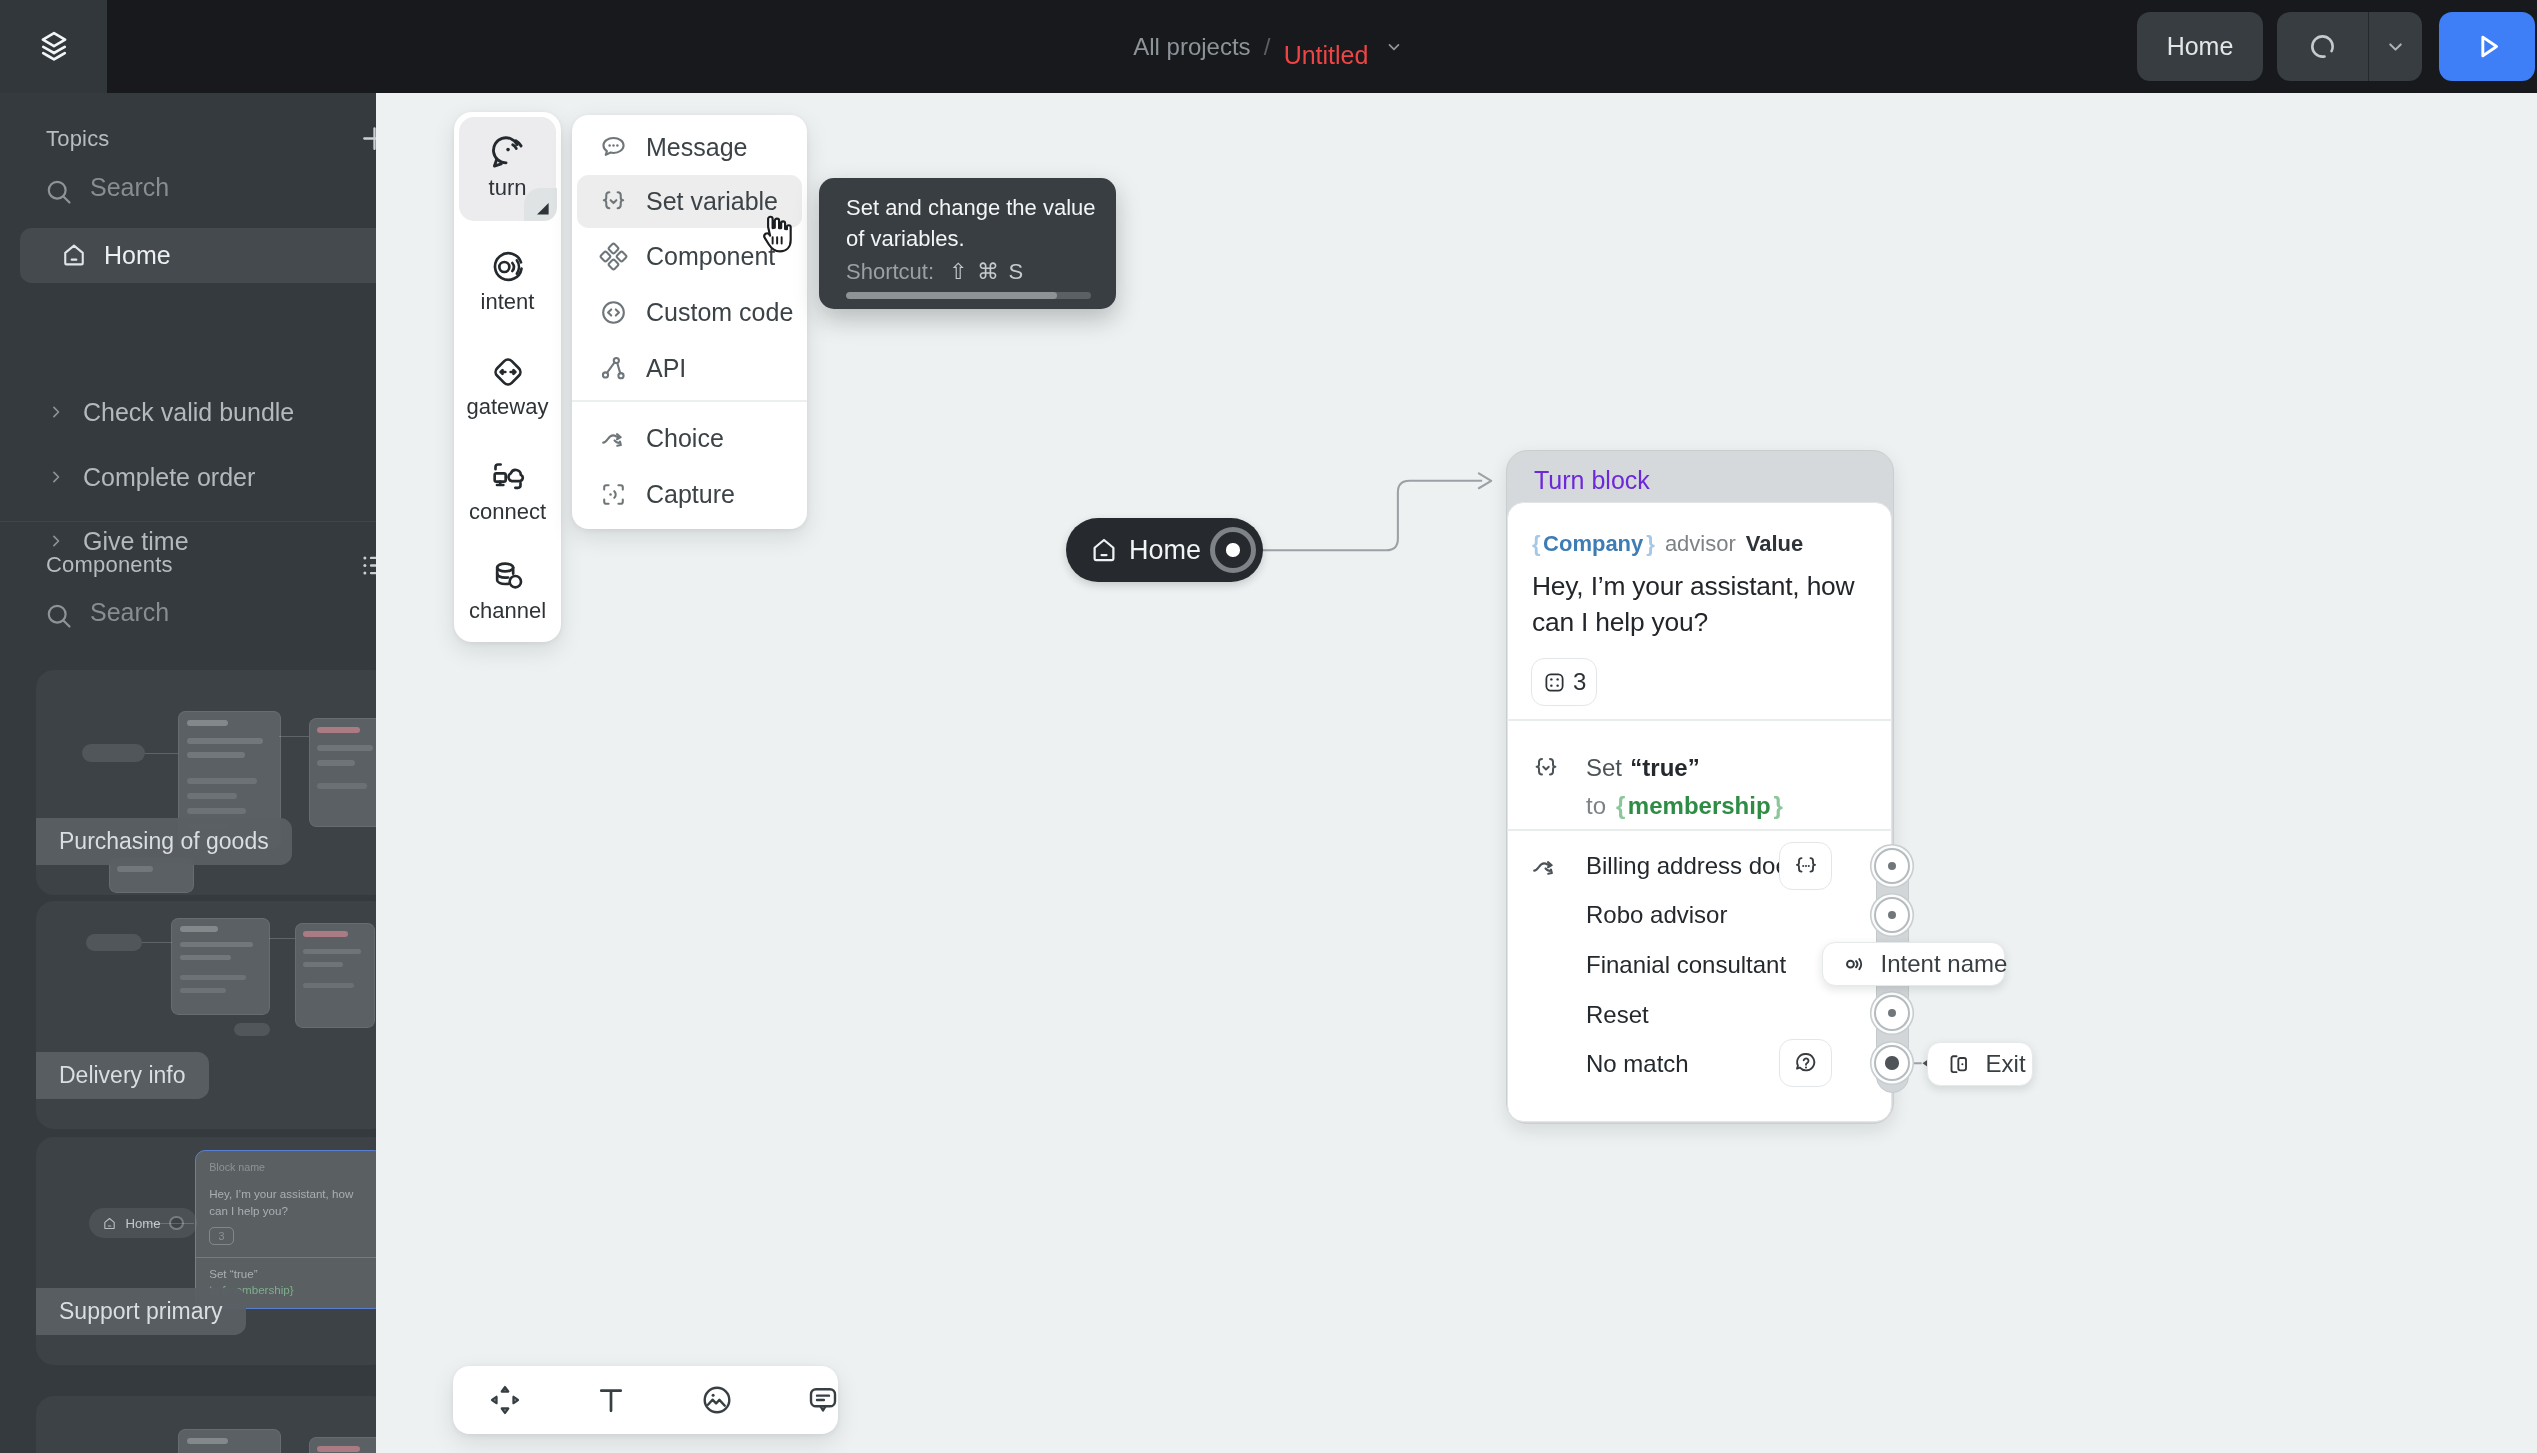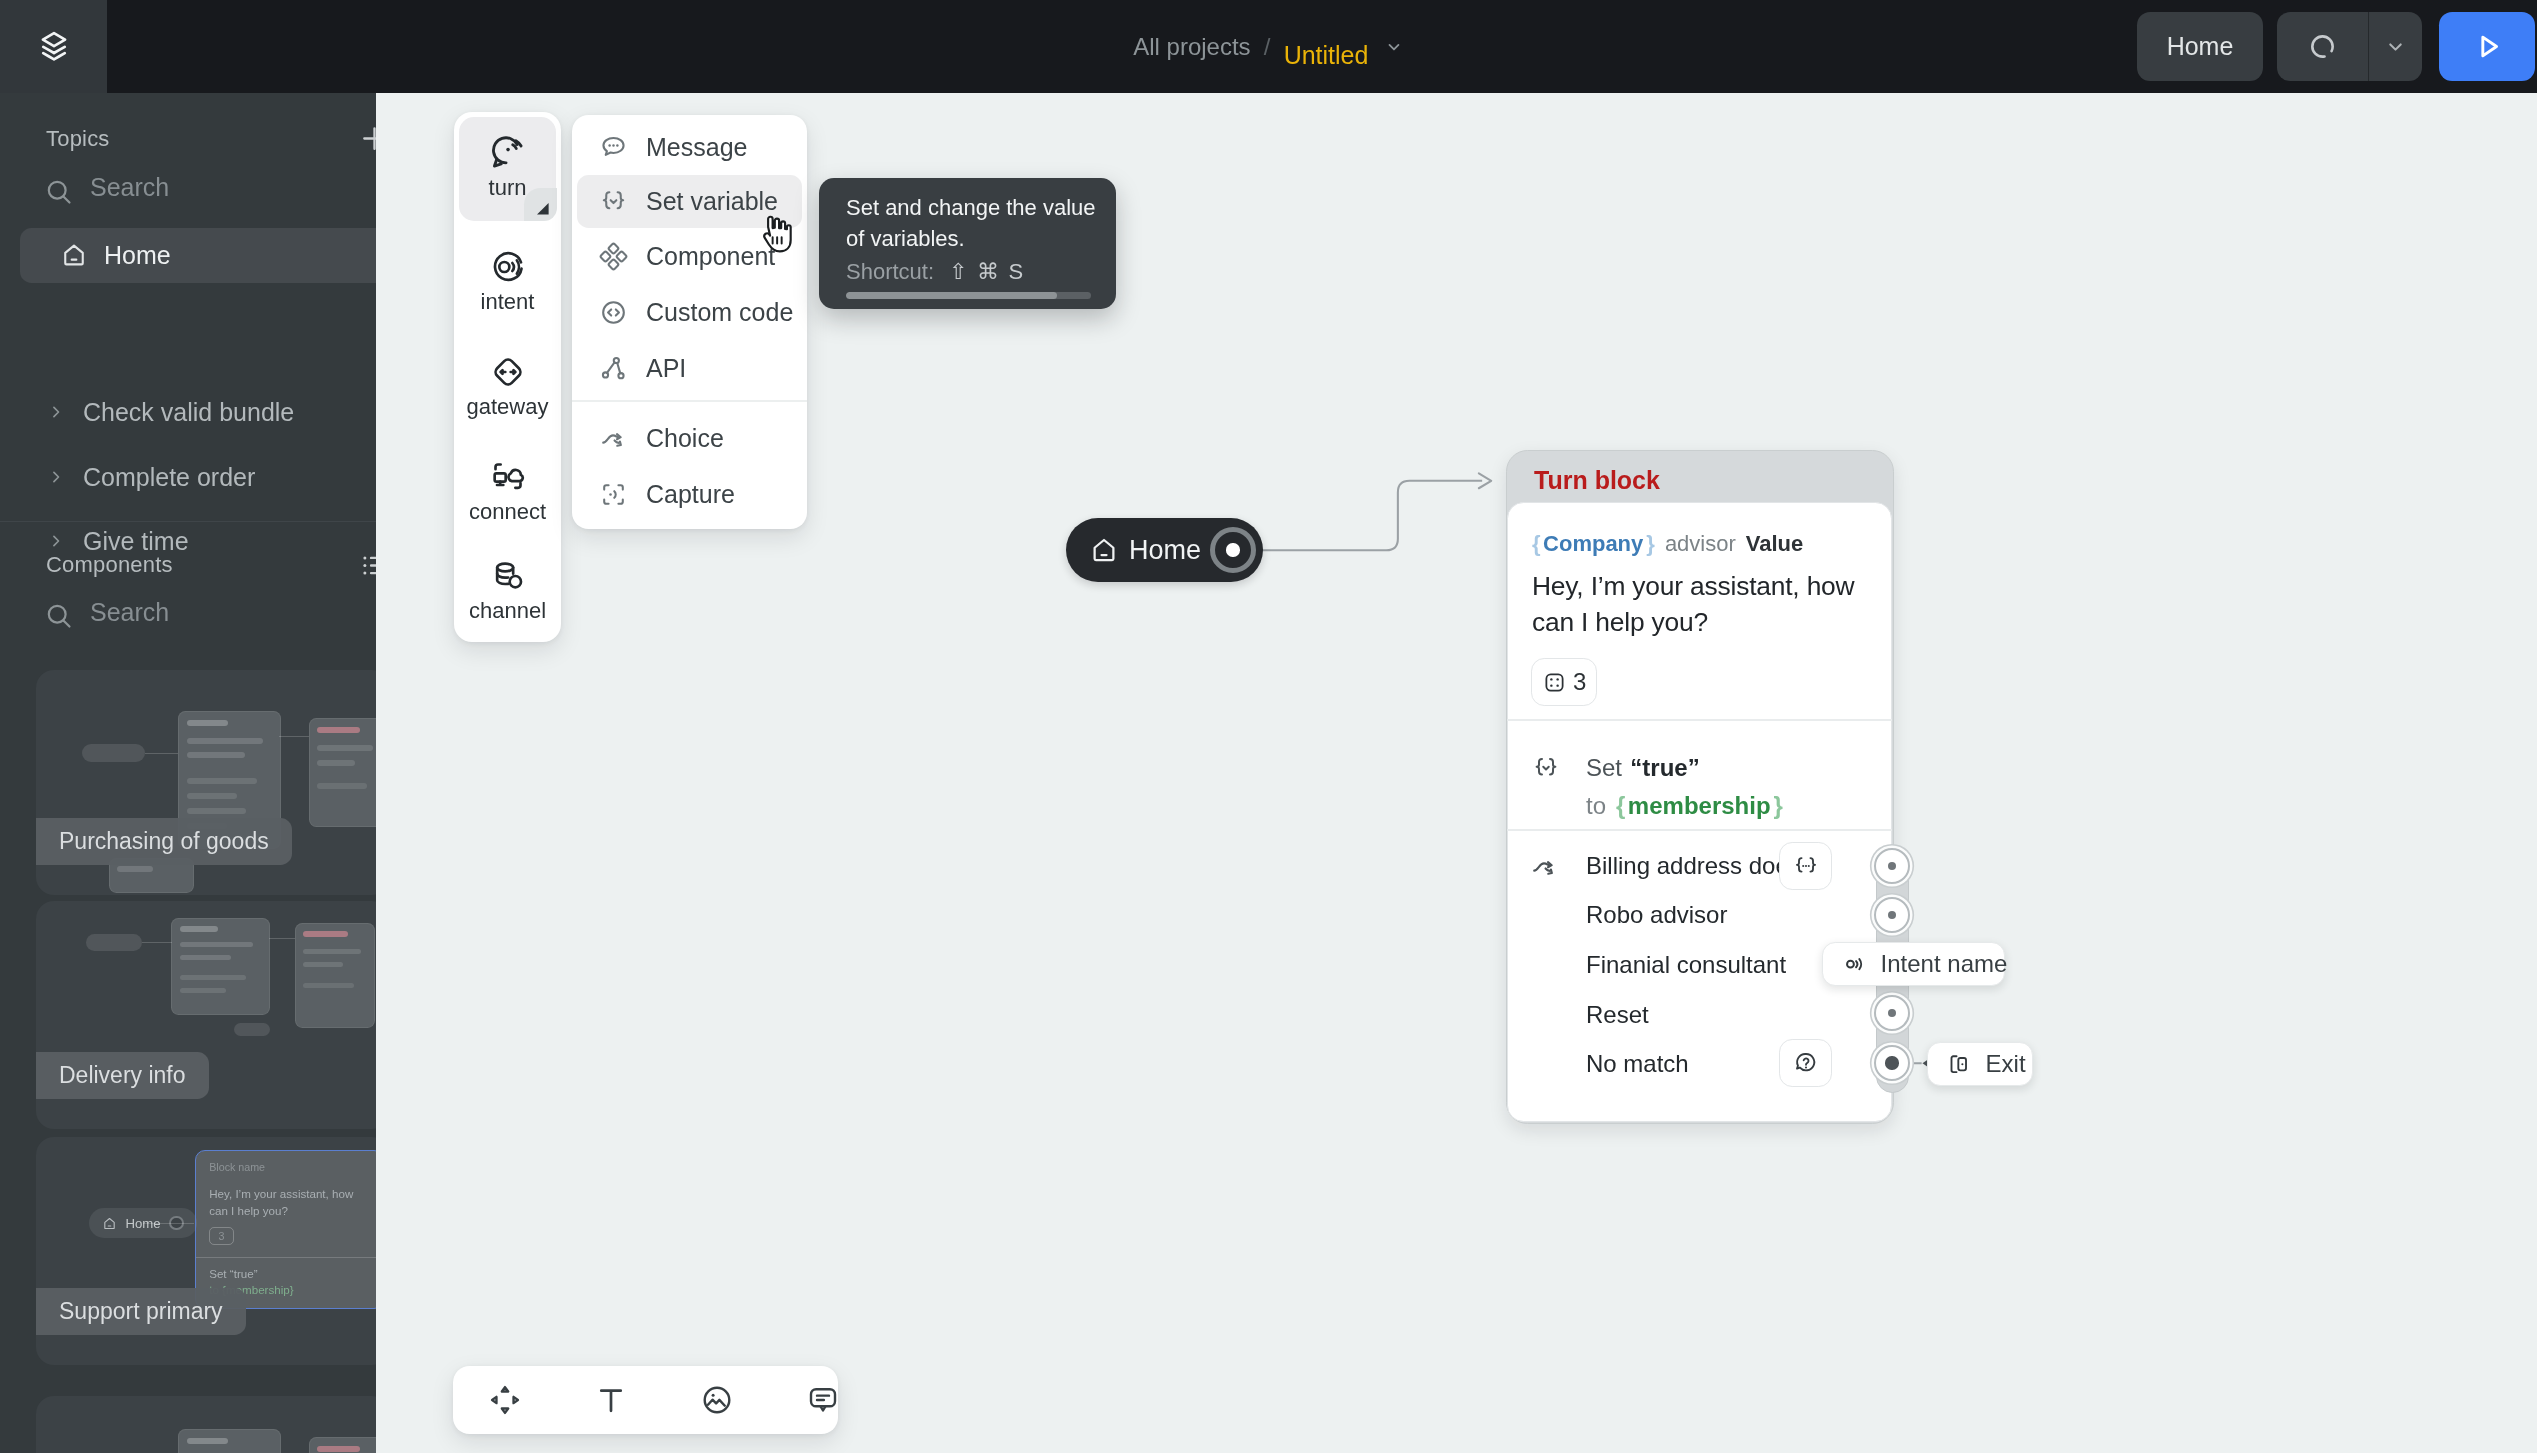--- a/index.html
+++ b/index.html
@@ -9,21 +9,21 @@
   .ic use{stroke:currentColor;}
   button,input{font-family:"Liberation Sans",sans-serif;}
 
   
   .topbar{left:0;top:0;width:2538px;height:93px;background:#17191d;}
   .logo-tile{left:0;top:0;width:107px;height:93px;background:#32373b;display:flex;align-items:center;justify-content:center;color:#f2f4f5;cursor:pointer;}
   .tb-ic{top:0;height:93px;width:79px;display:flex;align-items:center;justify-content:center;color:#9aa1a5;cursor:pointer;}
   .breadcrumb{left:50%;top:0;transform:translateX(-50%);height:93px;display:flex;align-items:center;gap:13.2px;}
   .bc-root{color:#8d9498;font-size:24px;}
   .bc-sep{color:#5a6064;font-size:24px;}
-  .bc-cur{color:#eab308;font-size:25px;font-weight:500;margin-top:17px;}
+  .bc-cur{color:#ef4444;font-size:25px;font-weight:500;margin-top:17px;}
   .bc-chev{color:#8d9498;margin-left:1.7px;}
   .btn-share{left:2137px;top:11.6px;width:126px;height:69px;border:none;border-radius:13.2px;background:#383d41;color:#e3e6e7;font-size:25px;cursor:pointer;}
   .btn-split{left:2277px;top:11.6px;width:145px;height:69px;border-radius:13.2px;background:#383d41;display:flex;overflow:hidden;}
   .split-l{width:91px;height:69px;display:flex;align-items:center;justify-content:center;color:#c6cacd;border-right:1.7px solid #25292c;cursor:pointer;}
   .split-r{width:53px;height:69px;display:flex;align-items:center;justify-content:center;color:#aeb3b6;cursor:pointer;}
   .btn-run{left:2439px;top:11.6px;width:96px;height:69px;border:none;border-radius:13.2px;background:#3e7ef7;display:flex;align-items:center;justify-content:center;color:#fff;cursor:pointer;}
 
   
   .sidebar{left:0;top:93px;width:376px;height:1361px;background:#343a3d;overflow:hidden;}
   .sb-title{left:46px;font-size:22px;color:#b6bcbf;letter-spacing:0.2px;}
@@ -73,21 +73,21 @@
   .tt-fill{height:7.4px;border-radius:4.1px;background:#8e9396;}
 
   
   .home-node{left:1066px;top:518px;width:197px;height:64px;border-radius:32px;background:#26292d;box-shadow:0 3.3px 8.3px rgba(20,24,26,.18);cursor:pointer;}
   .home-node .lbl{position:absolute;left:63px;top:0;line-height:64px;font-size:27px;color:#f1f3f4;}
   .home-port{position:absolute;left:144px;top:9px;width:46px;height:46px;border-radius:50%;border:5.8px solid #7d8387;background:#26292d;box-sizing:border-box;cursor:pointer;}
   .home-port .dot{position:absolute;left:50%;top:50%;width:13.2px;height:13.2px;margin:-6.6px 0 0 -6.6px;border-radius:50%;background:#fff;}
 
   
   .turn-container{left:1506px;top:450px;width:388px;height:674px;border-radius:21.5px;background:#d5d9db;border:1.2px solid #c9cecf;box-sizing:border-box;box-shadow:0 6.6px 18px rgba(20,24,26,.10);}
-  .turn-title{left:1534px;top:461px;height:38px;line-height:38px;font-size:25px;color:#b91c1c;font-weight:700;}
+  .turn-title{left:1534px;top:461px;height:38px;line-height:38px;font-size:25px;color:#6d28d9;font-weight:400;}
   .turn-card{left:1507px;top:502px;width:385px;height:620px;border-radius:16.5px;background:#fff;border:0.8px solid #e2e5e7;box-sizing:border-box;}
   .cond-row{left:1532px;top:529px;height:30px;font-size:22px;display:flex;align-items:center;gap:10px;}
   .vchip{font-weight:600;}
   .vchip.blue{color:#3e7cb6;}
   .vchip.blue::before{content:"{";color:#a7c8e4;font-weight:700;margin-right:2.5px;}
   .vchip.blue::after{content:"}";color:#a7c8e4;font-weight:700;margin-left:3px;}
   .vchip.green{color:#2e8c44;}
   .vchip.green::before{content:"{";color:#8cc79c;font-weight:700;margin-right:2.5px;}
   .vchip.green::after{content:"}";color:#8cc79c;font-weight:700;margin-left:3px;}
   .cond-op{color:#7c8387;}

